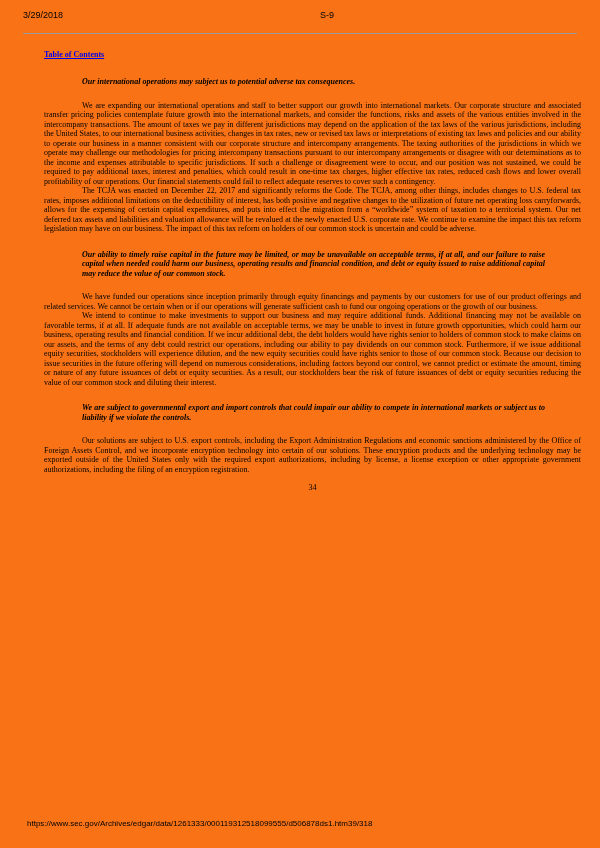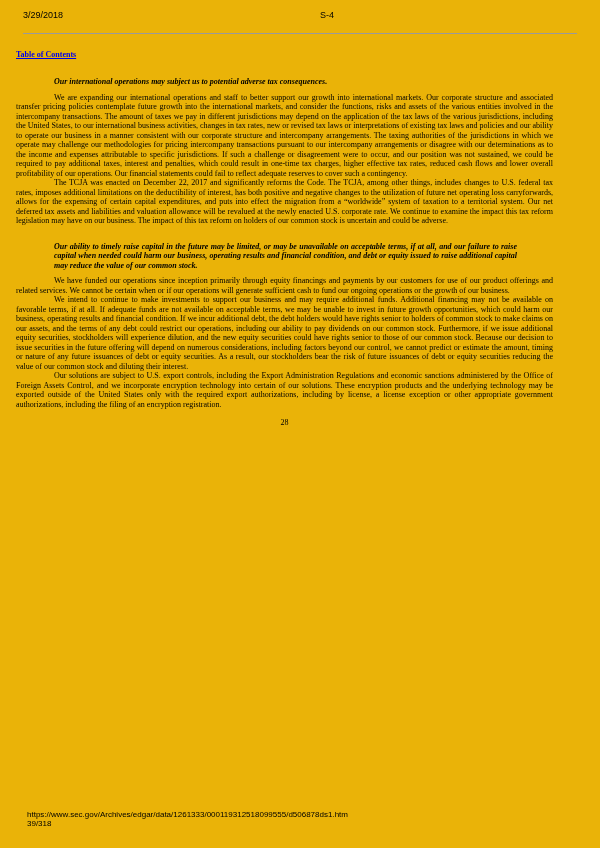--- a/index.html
+++ b/index.html
@@ -1,21 +1,21 @@
 <!DOCTYPE html>
 <html><head>
 <meta charset="utf-8">
 <style>
   * { margin: 0; padding: 0; box-sizing: border-box; }
   html, body { background: #ffffff; }
   .page {
     position: relative;
     width: 600px;
     height: 848px;
-    background: #eab308;
+    background: #f97316;
     overflow: hidden;
     font-family: "Liberation Serif", serif;
     color: #000;
   }
   .print-header {
     position: absolute;
     top: 10px;
     left: 23px;
     right: 25px;
     height: 12px;
@@ -28,21 +28,21 @@
   .rule {
     position: absolute;
     top: 33px;
     left: 23px;
     right: 23px;
     border-top: 1px solid #9a9a9a;
   }
   .content {
     position: absolute;
     top: 43px;
-    left: 16px;
+    left: 44px;
     width: 537px;
   }
   .toc {
     display: inline-block;
     font-size: 8px;
     font-weight: bold;
     color: #0000EE;
     text-decoration: underline;
     cursor: pointer;
   }
@@ -54,65 +54,65 @@
   }
   .rhead {
     font-size: 8px;
     line-height: 9.5px;
     font-weight: bold;
     font-style: italic;
     text-align: justify;
     margin: 16px 36px 0 38px;
   }
   .rhead:first-of-type { }
-  .rhead + .para { margin-top: 6px; }
+  .rhead + .para { margin-top: 14px; }
   .pagenum {
     text-align: center;
     font-size: 8px;
     margin-top: 9px;
   }
   .print-footer {
     position: absolute;
     left: 27px;
     right: 25px;
     bottom: 20px;
     display: flex;
     justify-content: flex-start;
     font-family: "Liberation Sans", sans-serif;
     font-size: 8px;
     color: #000;
-    flex-direction: column;
   }
 </style>
 </head>
 <body>
 
 <div class="page">
 
   <div class="print-header">
     <span class="hdr-date">3/29/2018</span>
-    <span class="hdr-title">S-4</span>
+    <span class="hdr-title">S-9</span>
   </div>
 
   <div class="rule"></div>
 
   <div class="content">
     <a class="toc">Table of Contents</a>
 
     <p class="rhead">Our international operations may subject us to potential adverse tax consequences.</p>
     <p class="para">We are expanding our international operations and staff to better support our growth into international markets. Our corporate structure and associated transfer pricing policies contemplate future growth into the international markets, and consider the functions, risks and assets of the various entities involved in the intercompany transactions. The amount of taxes we pay in different jurisdictions may depend on the application of the tax laws of the various jurisdictions, including the United States, to our international business activities, changes in tax rates, new or revised tax laws or interpretations of existing tax laws and policies and our ability to operate our business in a manner consistent with our corporate structure and intercompany arrangements. The taxing authorities of the jurisdictions in which we operate may challenge our methodologies for pricing intercompany transactions pursuant to our intercompany arrangements or disagree with our determinations as to the income and expenses attributable to specific jurisdictions. If such a challenge or disagreement were to occur, and our position was not sustained, we could be required to pay additional taxes, interest and penalties, which could result in one-time tax charges, higher effective tax rates, reduced cash flows and lower overall profitability of our operations. Our financial statements could fail to reflect adequate reserves to cover such a contingency.</p>
     <p class="para">The TCJA was enacted on December 22, 2017 and significantly reforms the Code. The TCJA, among other things, includes changes to U.S. federal tax rates, imposes additional limitations on the deductibility of interest, has both positive and negative changes to the utilization of future net operating loss carryforwards, allows for the expensing of certain capital expenditures, and puts into effect the migration from a “worldwide” system of taxation to a territorial system. Our net deferred tax assets and liabilities and valuation allowance will be revalued at the newly enacted U.S. corporate rate. We continue to examine the impact this tax reform legislation may have on our business. The impact of this tax reform on holders of our common stock is uncertain and could be adverse.</p>
 
     <p class="rhead">Our ability to timely raise capital in the future may be limited, or may be unavailable on acceptable terms, if at all, and our failure to raise capital when needed could harm our business, operating results and financial condition, and debt or equity issued to raise additional capital may reduce the value of our common stock.</p>
     <p class="para">We have funded our operations since inception primarily through equity financings and payments by our customers for use of our product offerings and related services. We cannot be certain when or if our operations will generate sufficient cash to fund our ongoing operations or the growth of our business.</p>
     <p class="para">We intend to continue to make investments to support our business and may require additional funds. Additional financing may not be available on favorable terms, if at all. If adequate funds are not available on acceptable terms, we may be unable to invest in future growth opportunities, which could harm our business, operating results and financial condition. If we incur additional debt, the debt holders would have rights senior to holders of common stock to make claims on our assets, and the terms of any debt could restrict our operations, including our ability to pay dividends on our common stock. Furthermore, if we issue additional equity securities, stockholders will experience dilution, and the new equity securities could have rights senior to those of our common stock. Because our decision to issue securities in the future offering will depend on numerous considerations, including factors beyond our control, we cannot predict or estimate the amount, timing or nature of any future issuances of debt or equity securities. As a result, our stockholders bear the risk of future issuances of debt or equity securities reducing the value of our common stock and diluting their interest.</p>
 
+    <p class="rhead">We are subject to governmental export and import controls that could impair our ability to compete in international markets or subject us to liability if we violate the controls.</p>
     <p class="para">Our solutions are subject to U.S. export controls, including the Export Administration Regulations and economic sanctions administered by the Office of Foreign Assets Control, and we incorporate encryption technology into certain of our solutions. These encryption products and the underlying technology may be exported outside of the United States only with the required export authorizations, including by license, a license exception or other appropriate government authorizations, including the filing of an encryption registration.</p>
 
-    <div class="pagenum">28</div>
+    <div class="pagenum">34</div>
   </div>
 
   <div class="print-footer">
     <span>https://www.sec.gov/Archives/edgar/data/1261333/000119312518099555/d506878ds1.htm</span>
     <span>39/318</span>
   </div>
 
 </div>
 
 </body></html>

